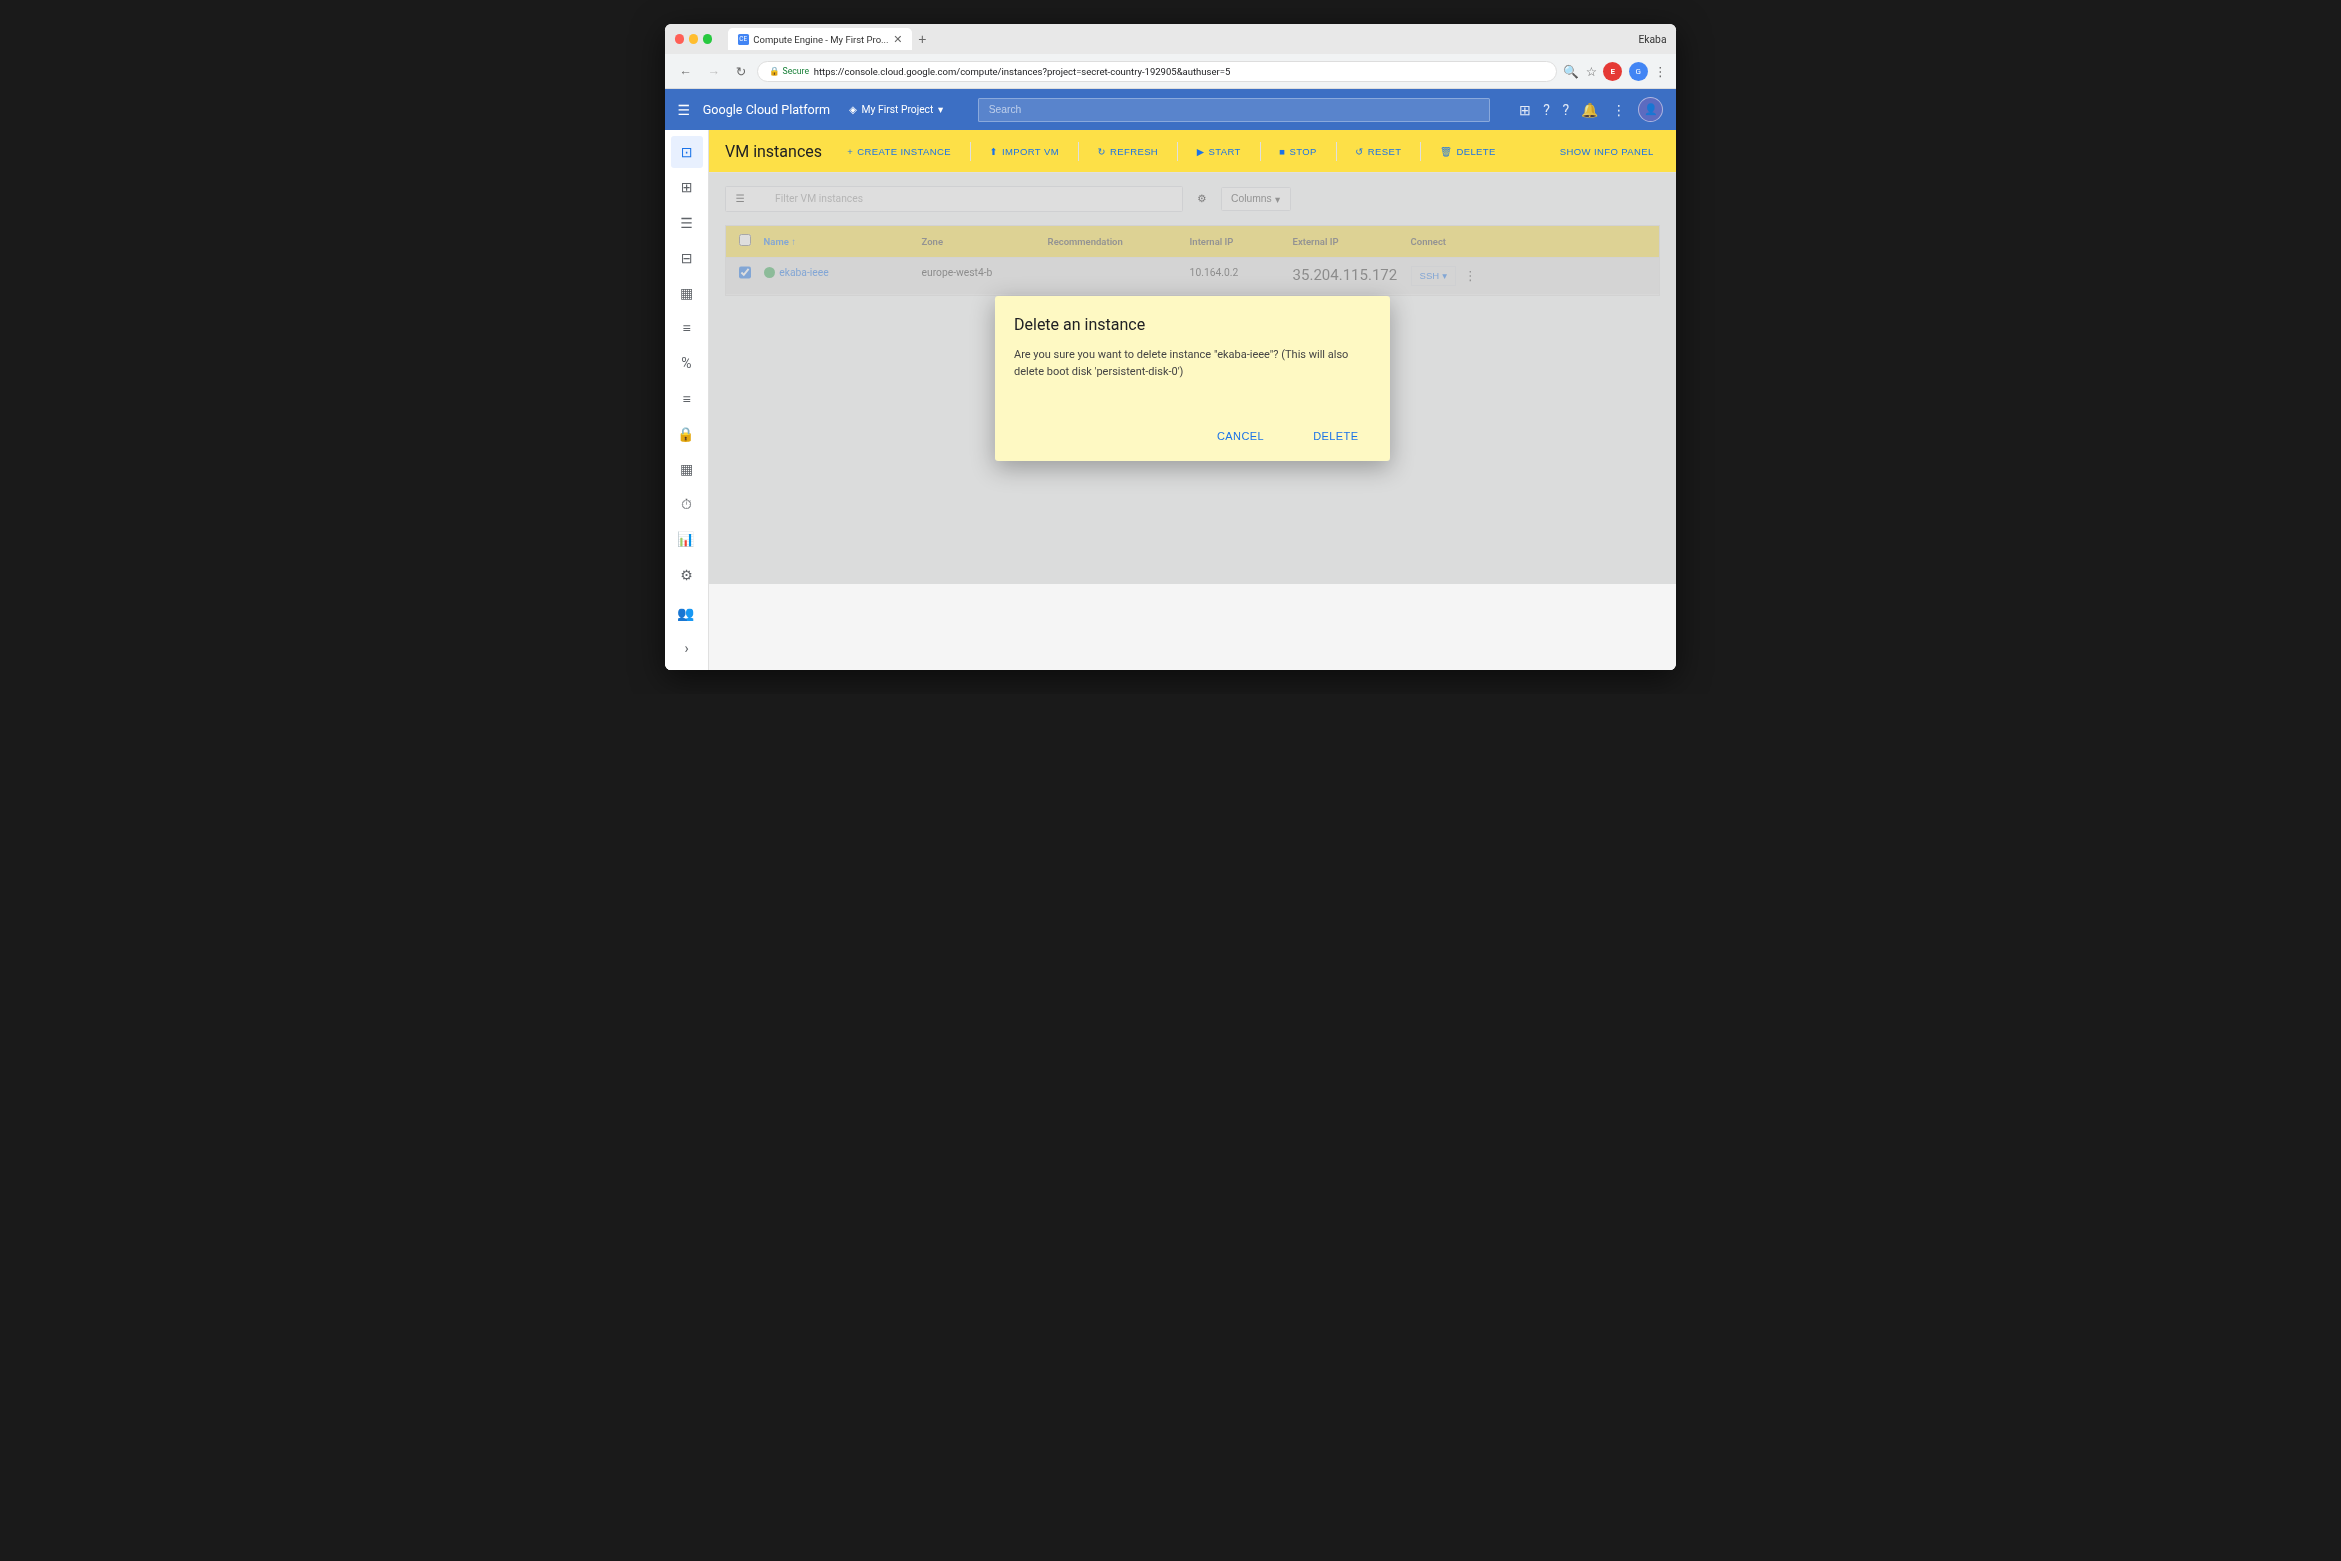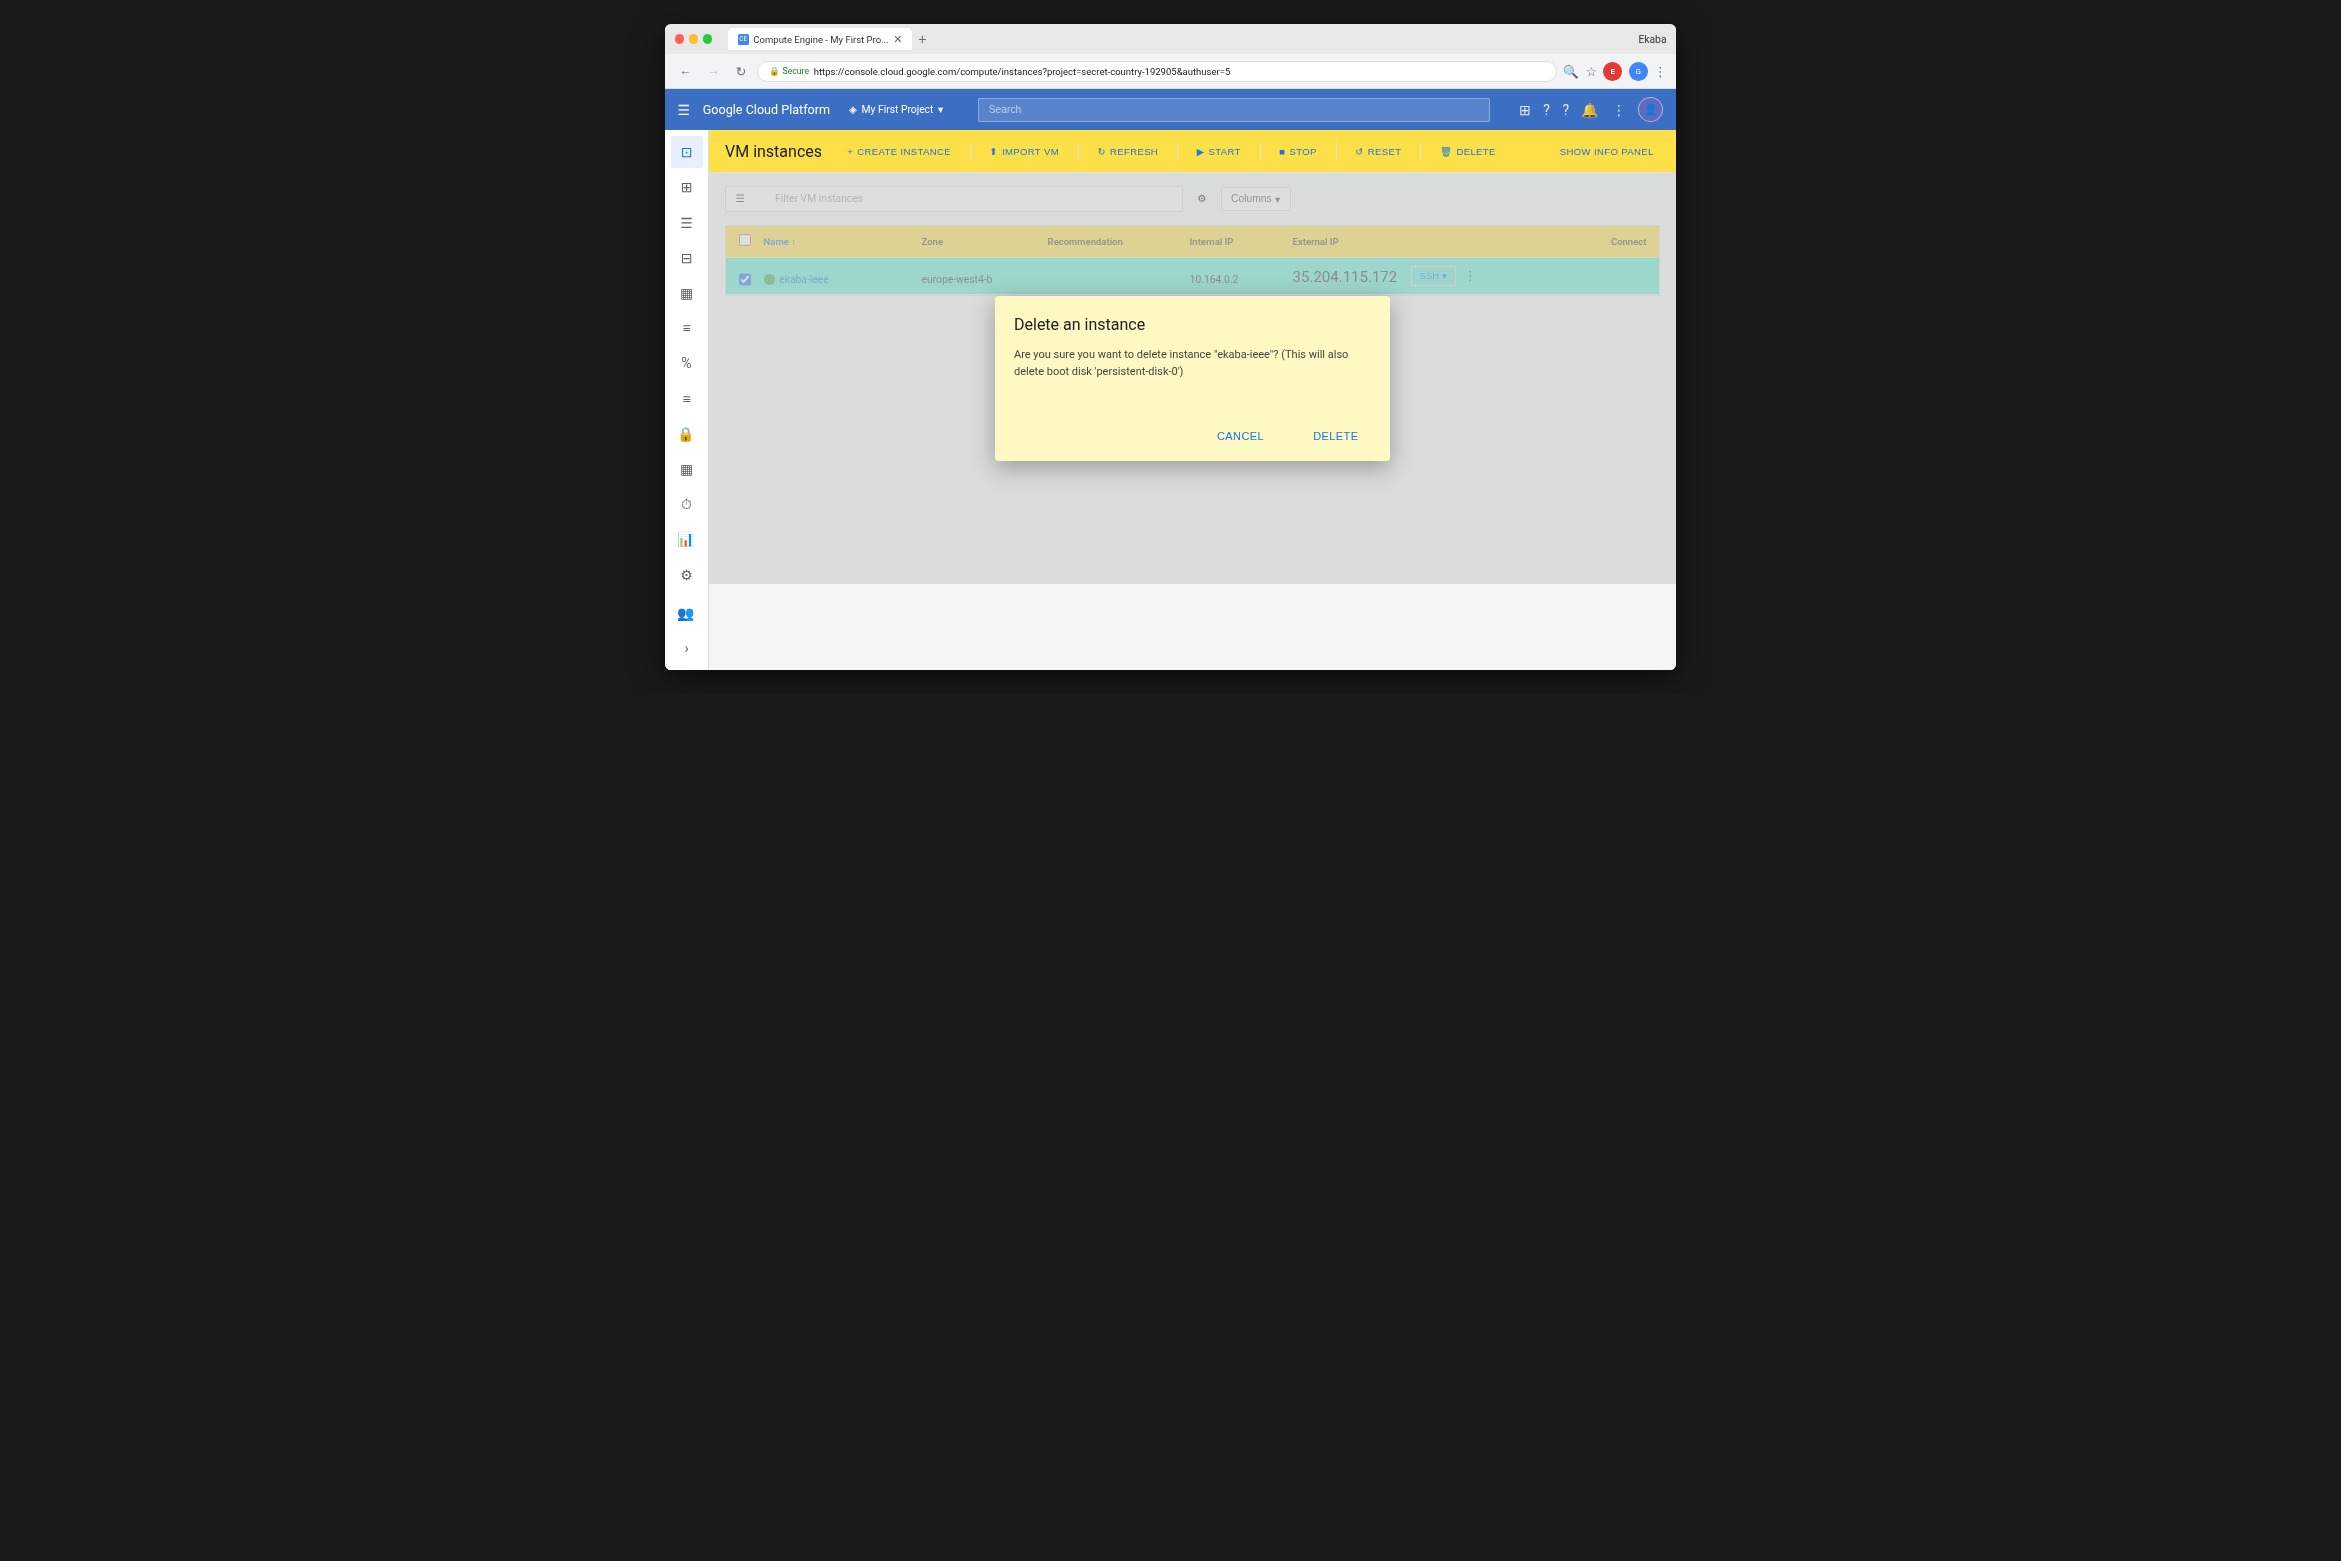--- a/index.html
+++ b/index.html
@@ -447,28 +447,28 @@
     .th-zone, .th-recommendation, .th-internal-ip, .th-external-ip, .th-connect {
       font-size: 9.5px;
       font-weight: 600;
       color: #444;
     }
 
     .th-zone { width: 126px; }
     .th-recommendation { width: 142px; }
     .th-internal-ip { width: 103px; }
     .th-external-ip { width: 118px; }
-    .th-connect { flex: 1; text-align: right; }
+    .th-connect { flex: 1; }
 
     .table-row {
       display: flex;
-      align-items: flex-end;
+      align-items: flex-start;
       padding: 8px 12.6px;
       border-bottom: 0.8px solid #f0f0f0;
-      background: #5eead4;
+      background: #e5e5e5;
     }
 
     .td-checkbox { width: 25px; display: flex; align-items: center; }
     .td-name { width: 158px; display: flex; align-items: center; gap: 4.7px; }
     .td-zone { width: 126px; font-size: 10.3px; color: #333; }
     .td-recommendation { width: 142px; font-size: 10.3px; color: #333; }
     .td-internal { width: 103px; font-size: 10.3px; color: #333; }
     .td-external { width: 118px; font-size: 15px; color: #333; }
     .td-connect { flex: 1; display: flex; align-items: center; gap: 3.2px; }
 

